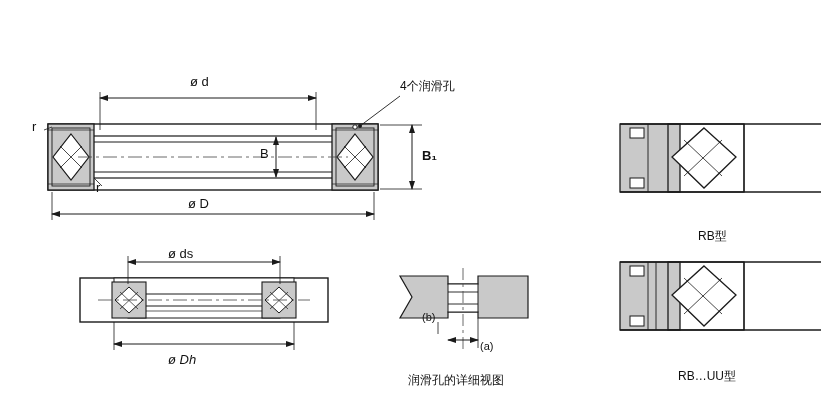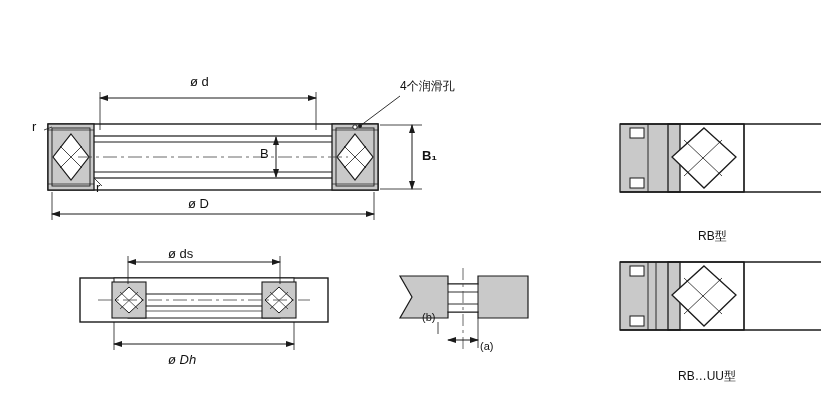--- a/index.html
+++ b/index.html
@@ -173,18 +173,19 @@
 <div class="lbl cn" style="left:392px;top:78px;">4个润滑孔</div>
 
 <div class="lbl" style="left:160px;top:238px;margin-top:8px;">ø ds</div>
 
 <div class="lbl" style="left:160px;top:352px;font-style:italic;">ø Dh</div>
 
 <div class="lbl small" style="left:414px;top:311px;">(b)</div>
 
 <div class="lbl small" style="left:472px;top:340px;">(a)</div>
 
+<div class="lbl cn" style="left:400px;top:372px;">润滑孔的详细视图</div>
 
 <div class="lbl cn" style="left:690px;top:216px;margin-top:12px;">RB型</div>
 
 <div class="lbl cn" style="left:670px;top:368px;">RB…UU型</div>
 
 </div>
 
 </body></html>

